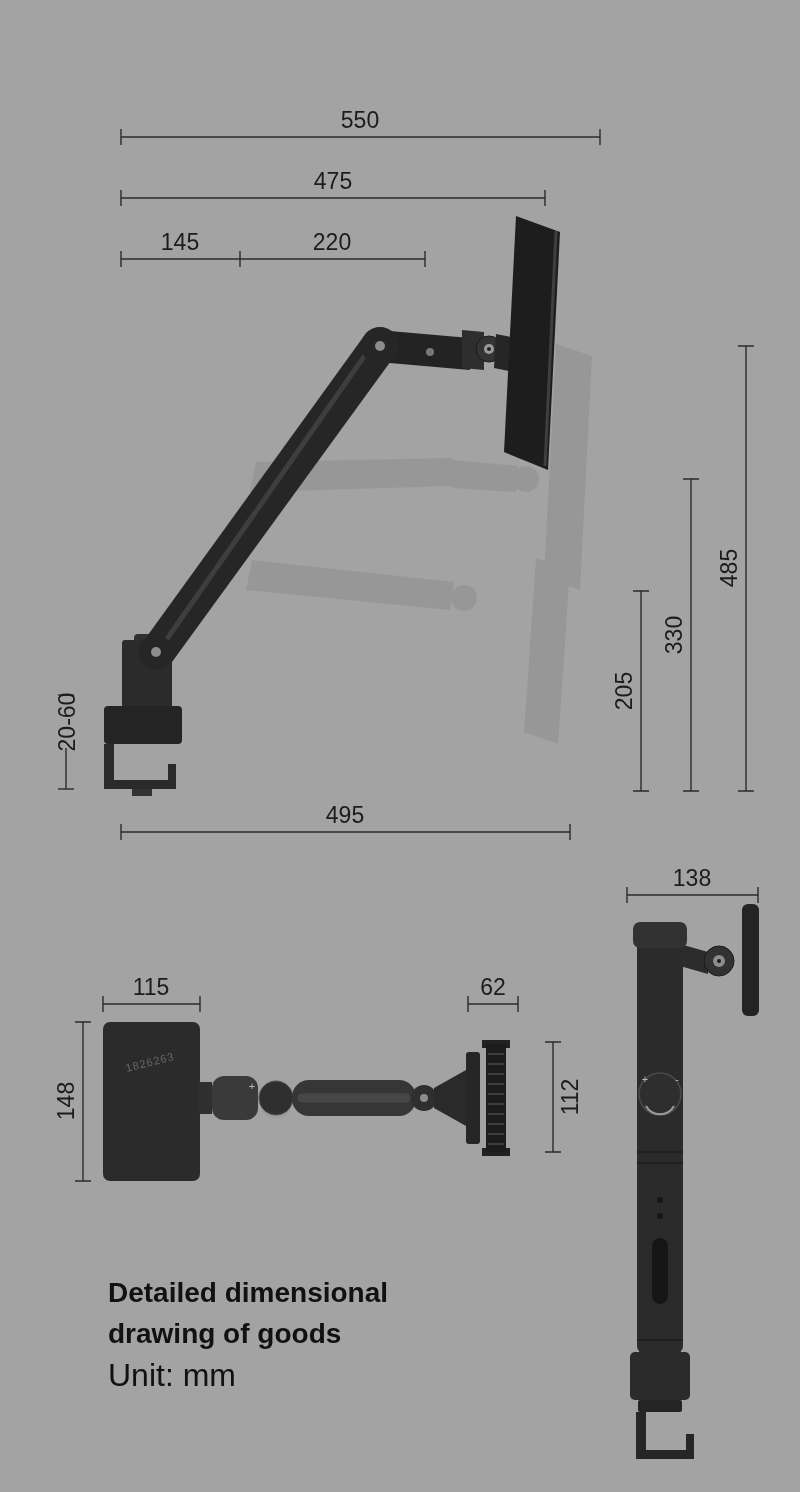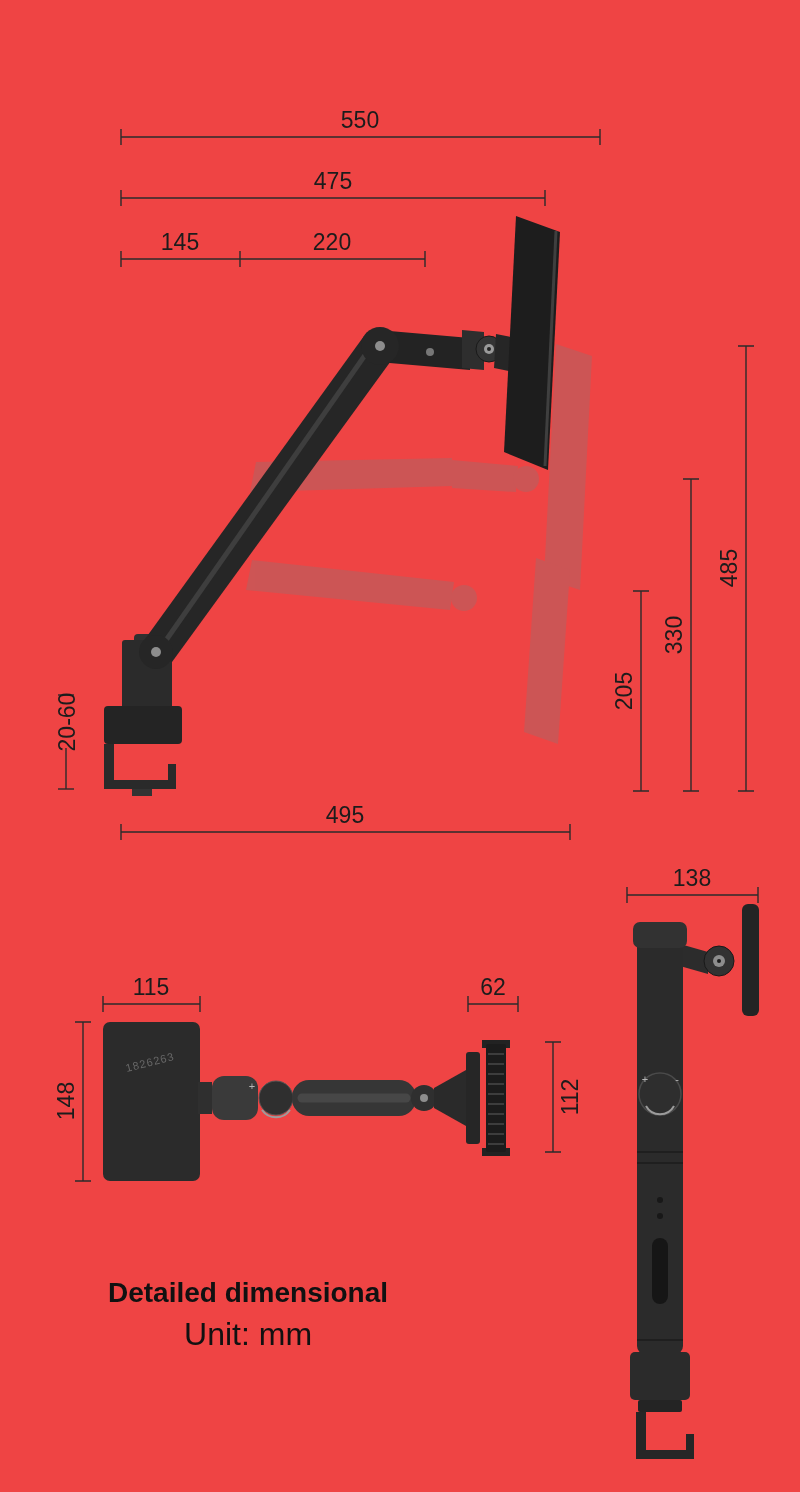--- a/index.html
+++ b/index.html
@@ -1,37 +1,37 @@
 <!DOCTYPE html>
 <html><head>
 <meta charset="utf-8">
 <style>
   html,body{margin:0;padding:0;background:#fff;}
   .canvas{
     position:relative;
     width:800px;height:1492px;
-    background:#ef4444;
+    background:#a3a3a3;
     font-family:"Liberation Sans", sans-serif;
     overflow:hidden;
   }
   svg{position:absolute;left:0;top:0;}
   svg text{
     font-family:"Liberation Sans", sans-serif;
     fill:#1c1c1c;
     font-size:23px;
   }
   .dim-line{stroke:#2b2b2b;stroke-width:1.4;fill:none;}
   .dim-tick{stroke:#2b2b2b;stroke-width:1.4;fill:none;}
   .dim-label{text-anchor:middle;}
   .mark-label{font-size:11px;fill:#b5b5b5;text-anchor:middle;}
   .plate-mark{font-size:11px;fill:#7a7a7a;opacity:.75;text-anchor:middle;letter-spacing:1px;}
   .ridges{stroke:#3d3d3d;stroke-width:2;fill:none;}
   .seam{stroke:#1c1c1c;stroke-width:1.5;fill:none;}
   .arc-mark{stroke:#9c9c9c;stroke-width:2;fill:none;}
-  .title-block{position:absolute;left:108px;top:1272px;color:#111;text-align:center;}
+  .title-block{position:absolute;left:108px;top:1272px;color:#111;}
   .title-line{font-weight:bold;font-size:28px;line-height:41px;}
   .unit-line{font-size:32px;line-height:34px;margin-top:4px;font-weight:normal;}
 </style>
 </head>
 <body>
 
 <div class="canvas">
 
 <svg width="800" height="1492" viewBox="0 0 800 1492">
 
@@ -179,16 +179,17 @@
 
     <line class="dim-line" x1="627" y1="895" x2="758" y2="895"></line>
     <path class="dim-tick" d="M627 887 V903 M758 887 V903"></path>
     <text class="dim-label" x="692" y="886">138</text>
   </g>
 
 </svg>
 
 <div class="title-block">
   <div class="title-line">Detailed dimensional</div>
+  <div class="title-line">drawing of goods</div>
   <div class="unit-line">Unit: mm</div>
 </div>
 
 </div>
 
 </body></html>

